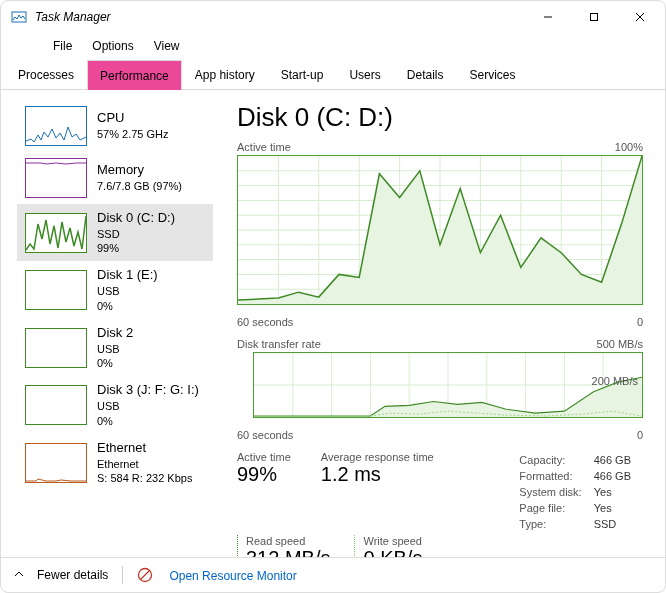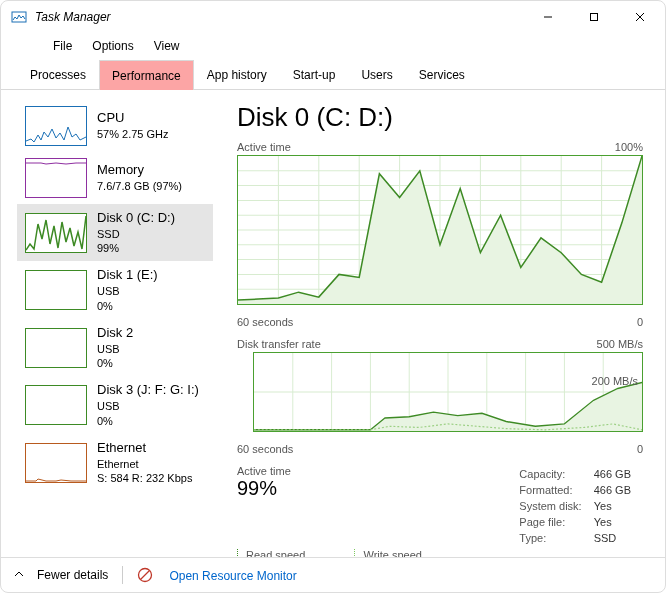--- a/index.html
+++ b/index.html
@@ -9,23 +9,23 @@
   .titlebar { display: flex; align-items: center; height: 32px; padding: 0 2px 0 10px; }
   .titlebar .icon { width: 16px; height: 16px; margin-right: 8px; }
   .titlebar .title { font-size: 12px; color: #000; flex: 1; font-style: italic; }
   .winbtn { width: 46px; height: 32px; display: flex; align-items: center; justify-content: center; color: #000; }
 
   
   .menubar { display: flex; gap: 0; padding: 2px 6px; font-size: 12px; margin-left: 36px; }
   .menubar span { padding: 4px 10px; cursor: default; }
 
   
-  .tabs { display: flex; border-bottom: 1px solid #d9d9d9; padding: 0 16px; font-size: 12px; }
+  .tabs { display: flex; border-bottom: 1px solid #d9d9d9; padding: 0 4px; font-size: 12px; }
   .tab { padding: 8px 12px 7px; border: 1px solid transparent; border-bottom: none; cursor: default; }
-  .tab.active { border-color: #d9d9d9; background: #fca5a5; position: relative; top: 1px; text-align: right; }
+  .tab.active { border-color: #d9d9d9; background: #ec4899; position: relative; top: 1px; text-align: right; }
 
   
   .main { flex: 1; display: flex; overflow: hidden; }
 
   
   .sidebar { width: 212px; padding: 10px 0 10px 16px; overflow-y: auto; }
   .sidebar::-webkit-scrollbar { width: 6px; }
   .sidebar::-webkit-scrollbar-thumb { background: #c0c0c0; border-radius: 3px; }
   .sbitem { display: flex; align-items: center; gap: 10px; padding: 6px 8px; cursor: default; }
   .sbitem.selected { background: #e5e5e5; }
@@ -36,21 +36,21 @@
 
   
   .detail { flex: 1; padding: 12px 22px 10px 24px; overflow: hidden; }
   .dhead { display: flex; align-items: baseline; justify-content: space-between; margin-bottom: 8px; }
   .dhead h1 { font-size: 26px; font-weight: 400; }
   .dhead .model { font-size: 14px; }
 
   .chartlbl { display: flex; justify-content: space-between; font-size: 11px; color: #555; margin-bottom: 2px; }
   .chartbox { border: 1px solid #4aa030; position: relative; margin-bottom: 2px; }
   .chartbox.big { height: 150px; }
-  .chartbox.small { height: 80px; margin-left: 16px; }
+  .chartbox.small { height: 66px; margin-left: 16px; }
   .chartbox svg { width: 100%; height: 100%; display: block; }
   .chartaxis { display: flex; justify-content: space-between; font-size: 11px; color: #555; margin-bottom: 10px; margin-top: 11px; }
   .inner-lbl { position: absolute; right: 4px; font-size: 11px; color: #555; }
 
   .stats1 { display: flex; gap: 30px; align-items: flex-start; margin-top: 6px; }
   .stats2 { display: flex; gap: 24px; margin-top: 2px; }
   .stat .lbl { font-size: 11px; color: #555; }
   .stat .val { font-size: 20px; }
   .statbar { border-left: 1px dotted #888; padding-left: 8px; }
   .statbar.green { border-left-color: #3d8a24; }
@@ -99,20 +99,21 @@
   <span>Options</span>
   <span>View</span>
 </div>
 
 <div class="tabs">
   <div class="tab">Processes</div>
   <div class="tab active">Performance</div>
   <div class="tab">App history</div>
   <div class="tab">Start-up</div>
   <div class="tab">Users</div>
+  <div class="tab">Details</div>
   <div class="tab">Services</div>
 </div>
 
 <div class="main">
 
   <div class="sidebar">
     <div class="sbitem">
       <div class="thumb" style="border-color:#1a6fb5">
         <svg viewBox="0 0 60 38">
             <polyline points="0,34 5,32 8,35 12,28 15,33 18,25 22,30 26,22 30,31 34,26 38,33 42,20 46,30 50,27 54,33 60,30" fill="none" stroke="#1a6fb5" stroke-width="1"></polyline>
@@ -251,20 +252,24 @@
     <div class="chartaxis">
         <span>60 seconds</span>
         <span>0</span>
       </div>
 
     <div class="stats1">
       <div class="stat">
         <div class="lbl">Active time</div>
         <div class="val">99%</div>
       </div>
+      <div class="stat">
+        <div class="lbl">Average response time</div>
+        <div class="val">1.2 ms</div>
+      </div>
       <div class="props">
         <table>
           <tbody>
               <tr>
                 <td>Capacity:</td>
                 <td>466 GB</td>
               </tr>
           <tr>
                 <td>Formatted:</td>
                 <td>466 GB</td>

